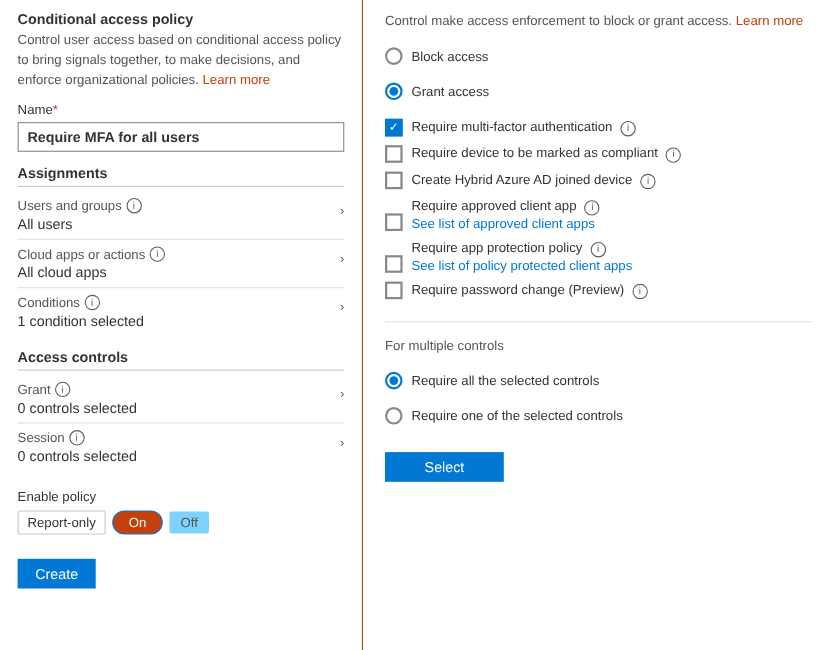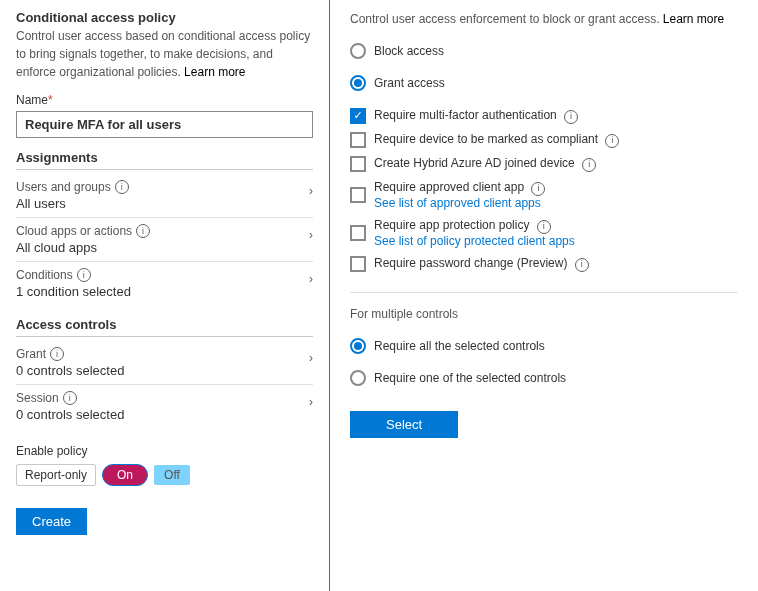--- a/index.html
+++ b/index.html
@@ -30,21 +30,21 @@
       margin-bottom: 2px;
     }
 
     .panel-description {
       font-size: 12px;
       color: #555;
       line-height: 1.5;
     }
 
     .panel-description a, .link {
-      color: #000000;
+      color: #c2410c;
       text-decoration: none;
     }
 
     .field-label {
       font-size: 12px;
       color: #333;
       margin-bottom: 4px;
     }
 
     .field-label span.required {
@@ -133,21 +133,21 @@
       border: 1px solid #c8c8c8;
       background: #fff;
       padding: 3px 10px;
       font-size: 12px;
       color: #333;
       cursor: pointer;
       border-radius: 2px;
     }
 
     .toggle-btn.active {
-      background: #be185d;
+      background: #c2410c;
       color: #fff;
       border-color: #0078d4;
       border-radius: 12px;
       padding: 3px 14px;
     }
 
     .toggle-btn.off {
       background: #7dd3fc;
       color: #555;
       border: none;
@@ -217,21 +217,21 @@
       border-radius: 50%;
       background: #0078d4;
     }
 
     .radio-circle.empty {
       border: 2px solid #8a8886;
     }
 
     .checkbox-row {
       display: flex;
-      align-items: center;
+      align-items: flex-end;
       gap: 8px;
       margin-bottom: 6px;
     }
 
     .checkbox-box {
       width: 16px;
       height: 16px;
       border: 2px solid #8a8886;
       background: #fff;
       display: flex;
@@ -381,21 +381,21 @@
       <button class="toggle-btn off">Off</button>
     </div>
   </div>
 
   <button class="create-btn">Create</button>
 </div>
 
 <div class="right-panel">
 
   <div class="right-description">
-    <span>Control user access enforcement to block or grant access.</span>
+    <span>Control make access enforcement to block or grant access.</span>
     <a class="link" href="#">Learn more</a>
   </div>
 
   <div class="radio-row">
     <div class="radio-circle empty"></div>
     <span class="checkbox-label">Block access</span>
   </div>
 
   <div class="radio-row">
     <div class="radio-circle selected"></div>

